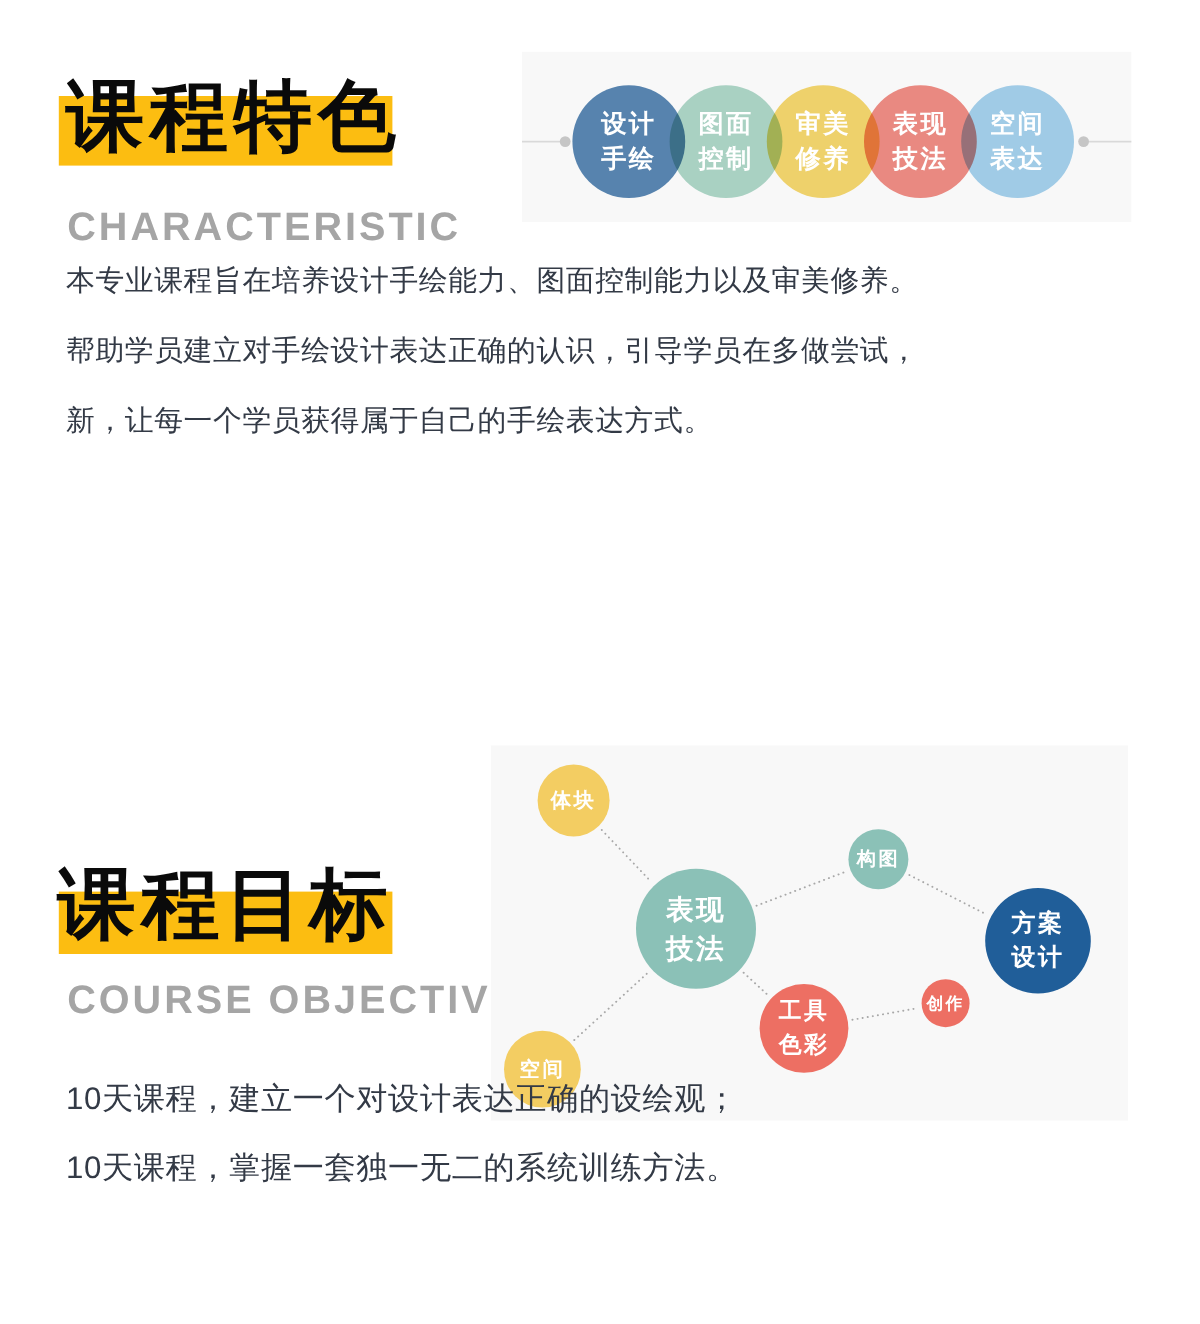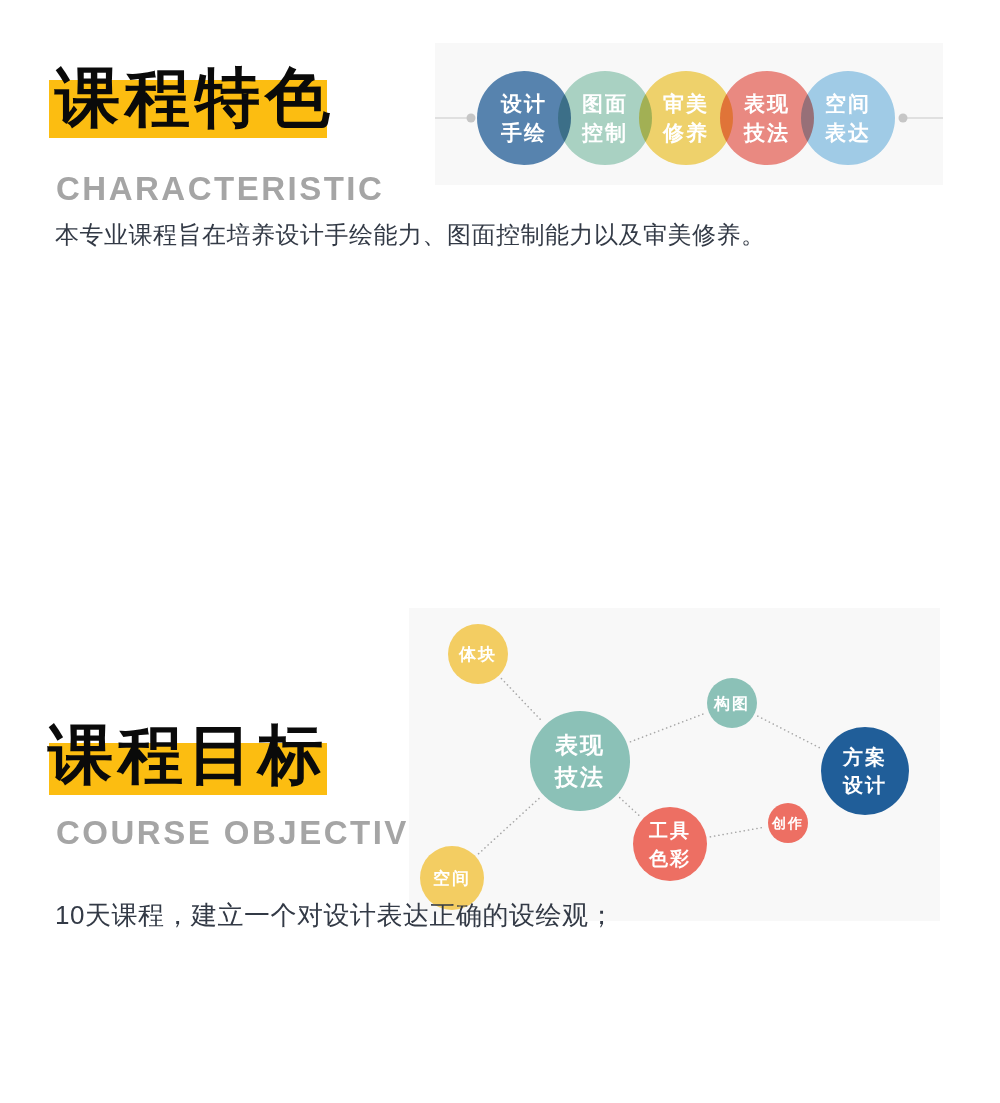--- a/index.html
+++ b/index.html
@@ -72,21 +72,21 @@
   }
   
   .features-bar{left:49px; top:80px; width:278px; height:58px;}
   .features-title{left:55px; top:62px;}
   .features-subtitle{left:56px; top:150px;margin-top:20px;}
   .pipeline-panel{left:435px; top:43px; width:508px; height:142px;}
   
   .objectives-bar{left:49px; top:743px; width:278px; height:52px;}
   .objectives-title{left:48px; top:719px;}
   .objectives-subtitle{left:56px; top:814px;}
-  .network-panel{left:409px; top:608px; width:531px; height:313px;}
+  .network-panel{left:409px; top:621px; width:531px; height:313px;}
 </style>
 </head>
 <body>
 
 <div class="page">
 
   <section>
     <div class="hl-bar features-bar" style="background: rgb(252, 189, 17);"></div>
     <h1 class="cn-title features-title" style="color: rgb(10, 10, 10);">课程特色</h1>
     <div class="en-subtitle features-subtitle" style="color: rgb(165, 165, 165);">CHARACTERISTIC</div>
@@ -111,20 +111,22 @@
           <text x="251" y="89.5" text-anchor="middle" dominant-baseline="central" font-size="21" font-weight="bold" letter-spacing="2" font-family="&quot;Liberation Sans&quot;,&quot;DejaVu Sans&quot;,sans-serif" fill="#ffffff">修养</text>
           <text x="332" y="60.5" text-anchor="middle" dominant-baseline="central" font-size="21" font-weight="bold" letter-spacing="2" font-family="&quot;Liberation Sans&quot;,&quot;DejaVu Sans&quot;,sans-serif" fill="#ffffff">表现</text>
           <text x="332" y="89.5" text-anchor="middle" dominant-baseline="central" font-size="21" font-weight="bold" letter-spacing="2" font-family="&quot;Liberation Sans&quot;,&quot;DejaVu Sans&quot;,sans-serif" fill="#ffffff">技法</text>
           <text x="413" y="60.5" text-anchor="middle" dominant-baseline="central" font-size="21" font-weight="bold" letter-spacing="2" font-family="&quot;Liberation Sans&quot;,&quot;DejaVu Sans&quot;,sans-serif" fill="#ffffff">空间</text>
           <text x="413" y="89.5" text-anchor="middle" dominant-baseline="central" font-size="21" font-weight="bold" letter-spacing="2" font-family="&quot;Liberation Sans&quot;,&quot;DejaVu Sans&quot;,sans-serif" fill="#ffffff">表达</text>
         </svg>
     </div>
 
     <div class="paragraph">
       <div class="para-line" style="color: rgb(51, 58, 70);">本专业课程旨在培养设计手绘能力、图面控制能力以及审美修养。</div>
+      <div class="para-line" style="color: rgb(51, 58, 70);">帮助学员建立对手绘设计表达正确的认识，引导学员在多做尝试，</div>
+      <div class="para-line" style="color: rgb(51, 58, 70);">新，让每一个学员获得属于自己的手绘表达方式。</div>
     </div>
   </section>
 
   <section>
     <div class="hl-bar objectives-bar" style="background: rgb(252, 189, 17);"></div>
     <h1 class="cn-title objectives-title" style="color: rgb(10, 10, 10);">课程目标</h1>
     <div class="en-subtitle objectives-subtitle" style="color: rgb(165, 165, 165);">COURSE OBJECTIVES</div>
 
     <div class="panel network-panel">
       <svg id="network-svg" width="531" height="313" viewBox="0 0 531 313">
@@ -150,16 +152,17 @@
           <text x="261" y="250" text-anchor="middle" dominant-baseline="central" font-size="19" font-weight="bold" letter-spacing="2" font-family="&quot;Liberation Sans&quot;,&quot;DejaVu Sans&quot;,sans-serif" fill="#ffffff">色彩</text>
           <circle cx="379" cy="215" r="20" fill="#ed6f63"></circle>
           <text x="379" y="215" text-anchor="middle" dominant-baseline="central" font-size="14" font-weight="bold" letter-spacing="2" font-family="&quot;Liberation Sans&quot;,&quot;DejaVu Sans&quot;,sans-serif" fill="#ffffff">创作</text>
           <circle cx="43" cy="270" r="32" fill="#f3cd62"></circle>
           <text x="43" y="270" text-anchor="middle" dominant-baseline="central" font-size="17" font-weight="bold" letter-spacing="2" font-family="&quot;Liberation Sans&quot;,&quot;DejaVu Sans&quot;,sans-serif" fill="#ffffff">空间</text>
         </svg>
     </div>
 
     <div class="goals">
       <div class="goal-line" style="color: rgb(51, 58, 70);">10天课程，建立一个对设计表达正确的设绘观；</div>
+      <div class="goal-line" style="color: rgb(51, 58, 70);">10天课程，掌握一套独一无二的系统训练方法。</div>
     </div>
   </section>
 
 </div>
 
 </body></html>

